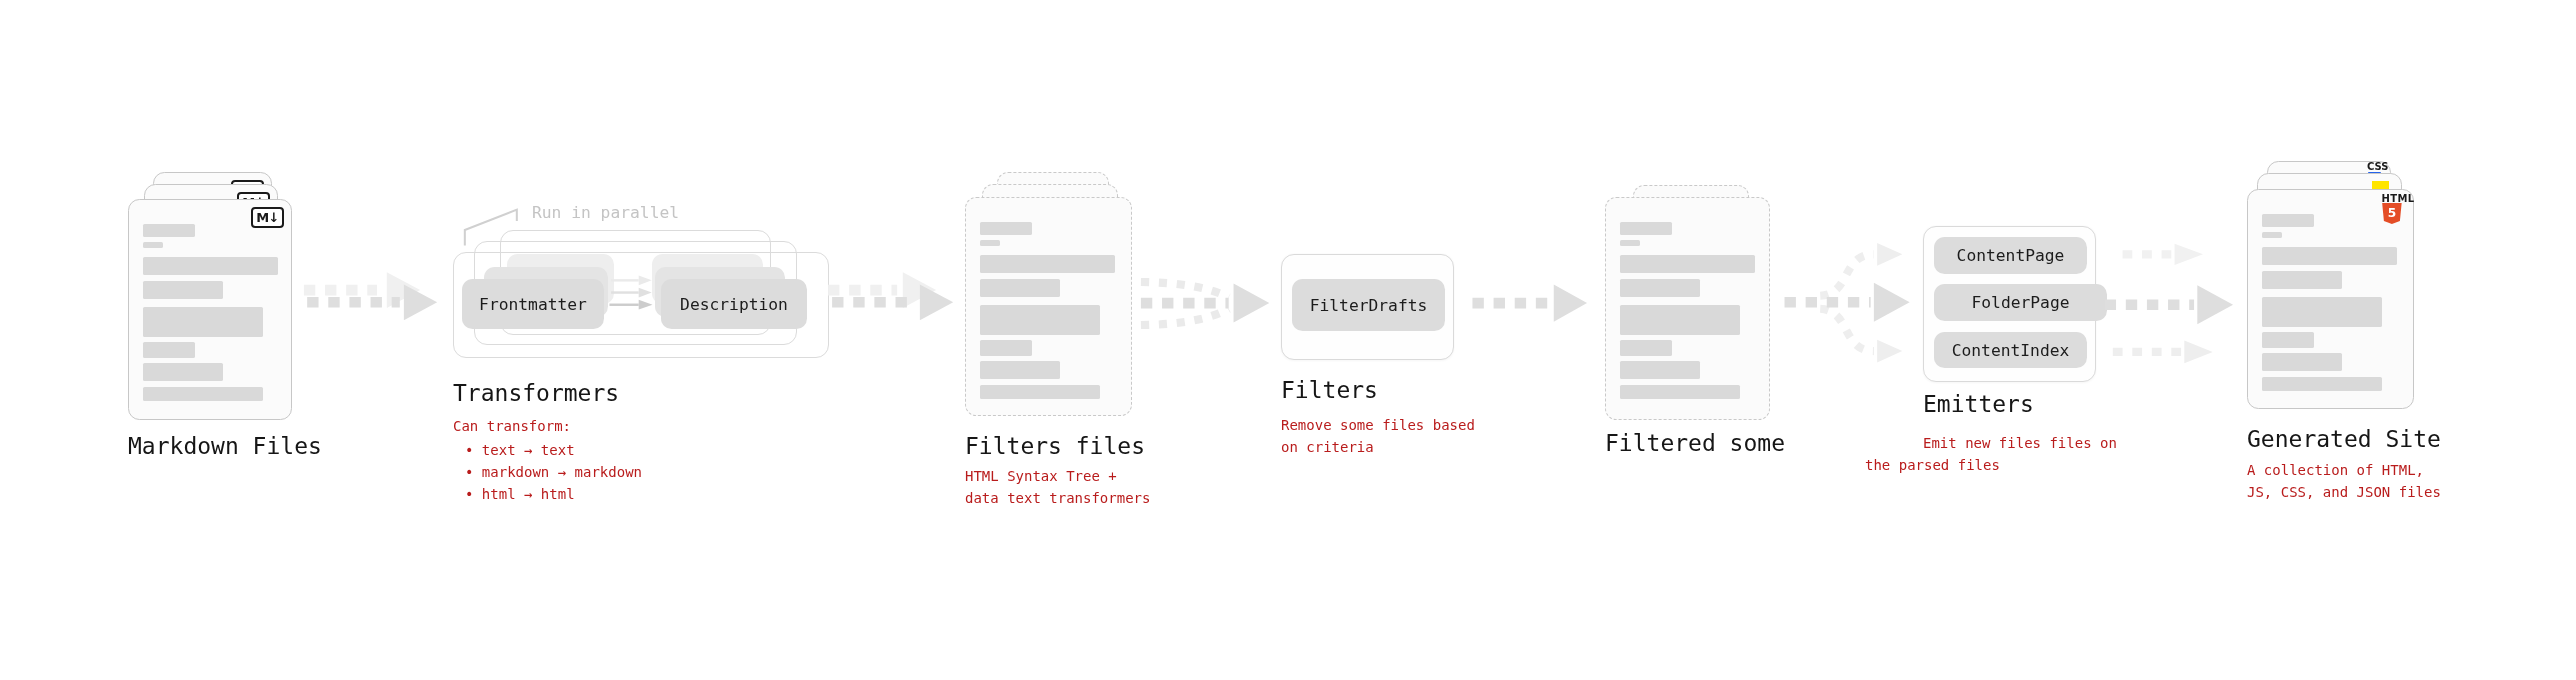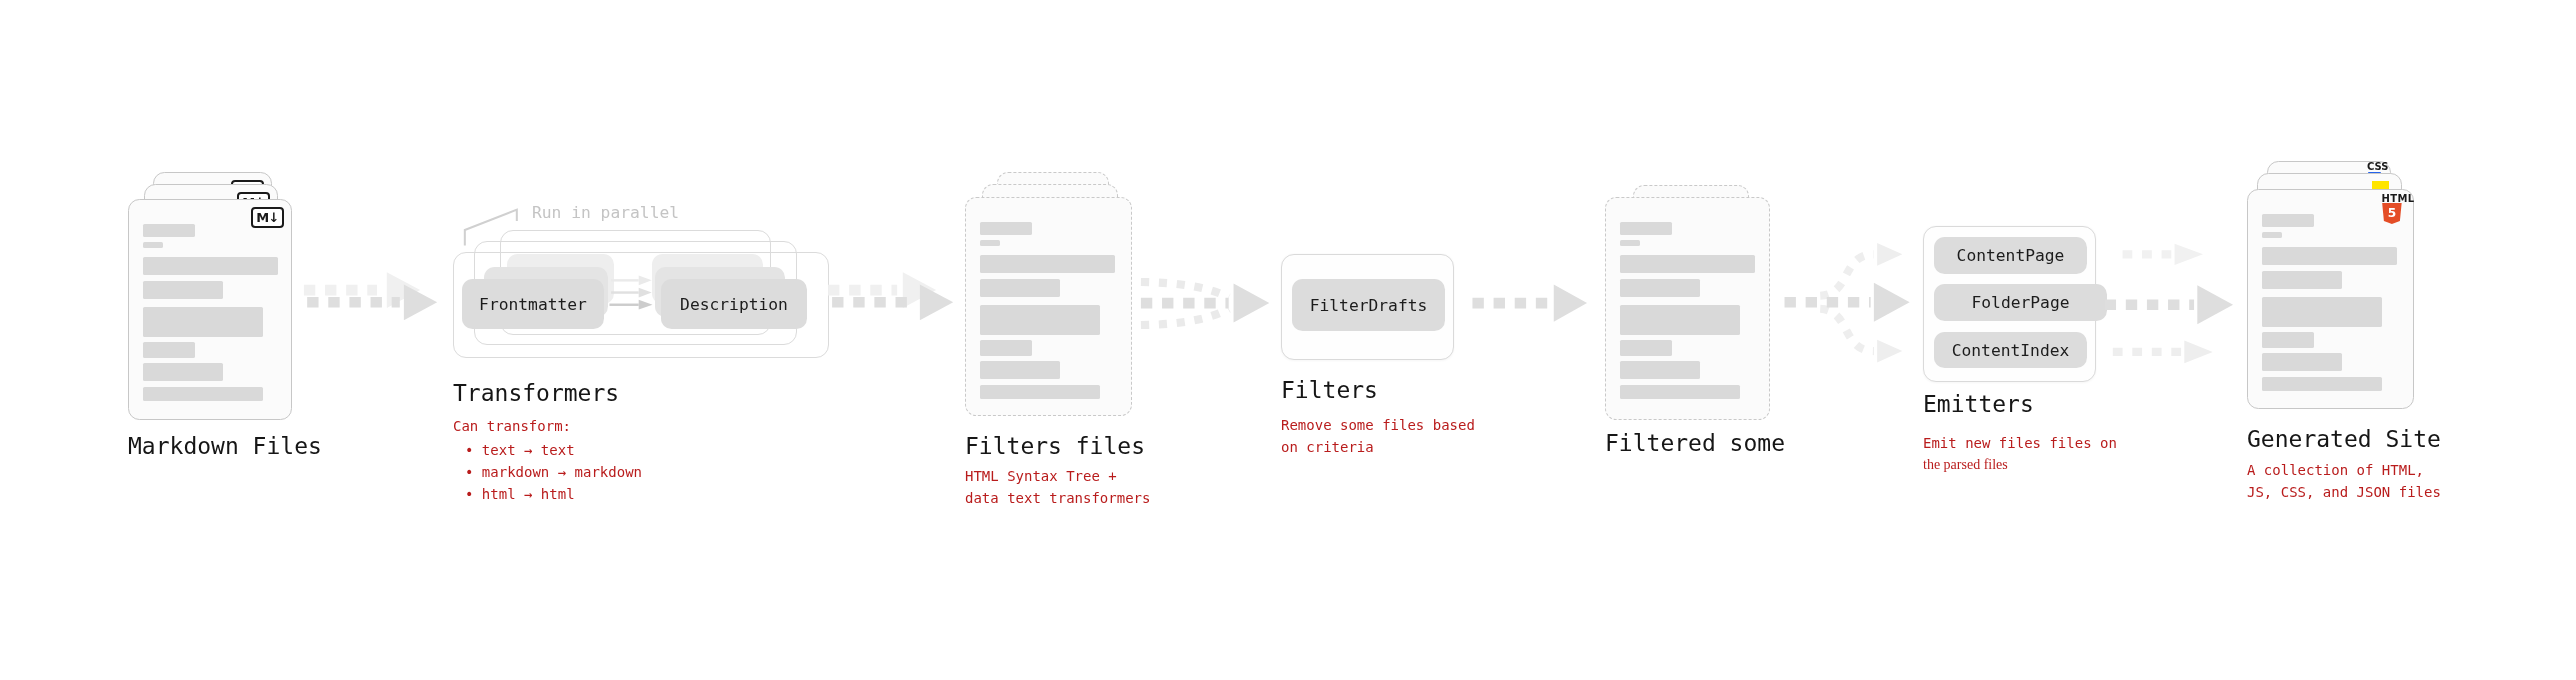--- a/index.html
+++ b/index.html
@@ -167,21 +167,21 @@
     <div class="stage-label" style="left:1605px; top:429px;">Filtered some</div>
   </div>
 
   <div>
     <div class="panel-box" style="left:1923px; top:226px; width:173px; height:156px;"></div>
     <div class="pill" style="left:1934px; top:237px; width:153px; height:37px;">ContentPage</div>
     <div class="pill" style="left:1934px; top:284px; width:173px; height:37px;">FolderPage</div>
     <div class="pill" style="left:1934px; top:332px; width:153px; height:36px;">ContentIndex</div>
     <div class="stage-label" style="left:1923px; top:390px;">Emitters</div>
     <div class="caption" style="left:1923px; top:432px;">Emit new files files on</div>
-    <div class="caption" style="left:1923px; top:454px;font-family:Liberation Serif, serif;">the parsed files</div>
+    <div class="caption" style="left:1865px; top:454px;">the parsed files</div>
   </div>
 
   <div>
     <div class="file-card" style="left:2267px; top:161px; width:124px; height:52px;">
       <div class="css-badge">
         <span class="css-word">CSS</span>
         <div class="css-bar"></div>
       </div>
     </div>
     <div class="file-card" style="left:2257px; top:173px; width:145px; height:60px;">

